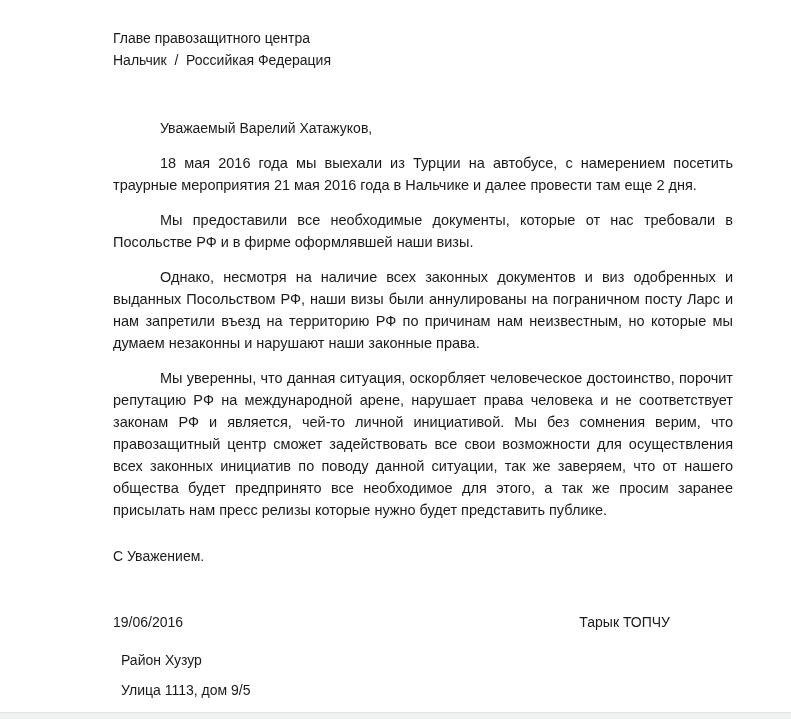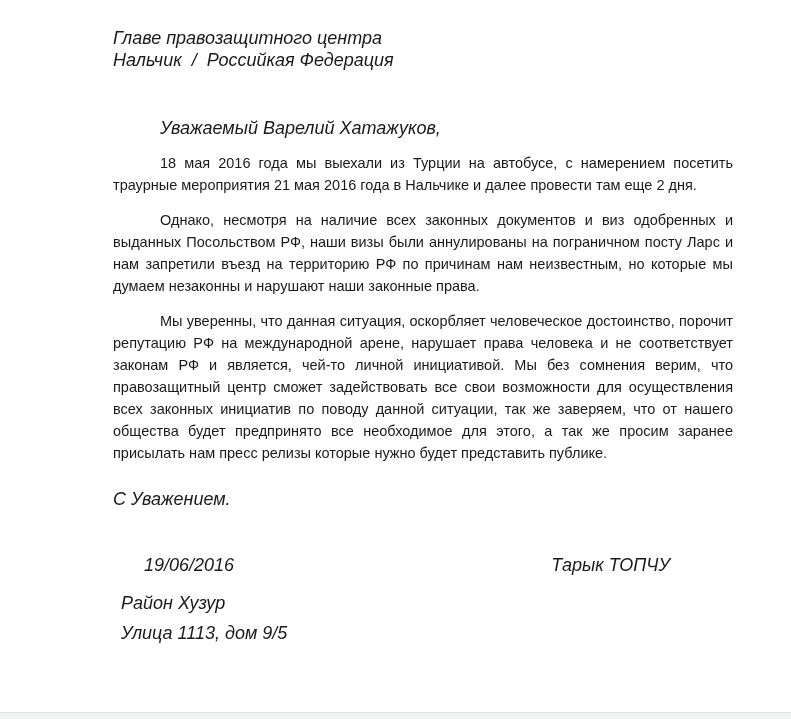--- a/index.html
+++ b/index.html
@@ -16,25 +16,24 @@
     font-family: "Liberation Sans", sans-serif;
     color: #1a1a1a;
   }
   .content {
     position: absolute;
     left: 113px;
     top: 0;
     width: 624px;
   }
   .line {
-    font-size: 18px;
+    font-size: 14px;
     line-height: 22px;
     white-space: pre-wrap;
     margin: 0;
-    font-style: italic;
   }
   .recipient-1 { margin-top: 27px; }
   .recipient-2 { }
   .salutation {
     margin-top: 46px;
     text-indent: 47px;
   }
   .para {
     font-size: 14.5px;
     line-height: 22px;
@@ -42,21 +41,20 @@
     text-indent: 47px;
     margin: 13px 4px 0 0;
   }
   .para-1 { margin-top: 13px; }
   .closing { margin-top: 24px; }
   .sign-row {
     margin-top: 44px;
     display: flex;
     justify-content: space-between;
     align-items: baseline;
-    margin-left: 31px;
   }
   .signature { padding-right: 67px; }
   .address { margin-top: 16px; }
   .address .line { margin: 8px; }
   .bottom-strip {
     position: absolute;
     left: 0;
     bottom: 0;
     width: 100%;
     height: 6px;
@@ -71,20 +69,21 @@
   <div class="content">
 
     <p class="line recipient-1">Главе правозащитного центра</p>
 
     <p class="line recipient-2">Нальчик  /  Российкая Федерация</p>
 
     <p class="line salutation">Уважаемый Варелий Хатажуков,</p>
 
     <p class="para para-1">18 мая 2016 года мы выехали из Турции на автобусе, с намерением посетить траурные мероприятия 21 мая 2016 года в Нальчике и далее провести там еще 2 дня.</p>
 
+    <p class="para">Мы предоставили все необходимые документы, которые от нас требовали в Посольстве РФ и в фирме оформлявшей наши визы.</p>
 
     <p class="para">Однако, несмотря на наличие всех законных документов и виз одобренных и выданных Посольством РФ, наши визы были аннулированы на пограничном посту Ларс и нам запретили въезд на территорию РФ по причинам нам неизвестным, но которые мы думаем незаконны и нарушают наши законные права.</p>
 
     <p class="para">Мы уверенны, что данная ситуация, оскорбляет человеческое достоинство, порочит репутацию РФ на международной арене, нарушает права человека и не соответствует законам РФ и является, чей-то личной инициативой. Мы без сомнения верим, что правозащитный центр сможет задействовать все свои возможности для осуществления всех законных инициатив по поводу данной ситуации, так же заверяем, что от нашего общества будет предпринято все необходимое для этого, а так же просим заранее присылать нам пресс релизы которые нужно будет представить публике.</p>
 
     <p class="line closing">С Уважением.</p>
 
     <div class="sign-row">
       <span class="line">19/06/2016</span>
       <span class="line signature">Тарык ТОПЧУ</span>

